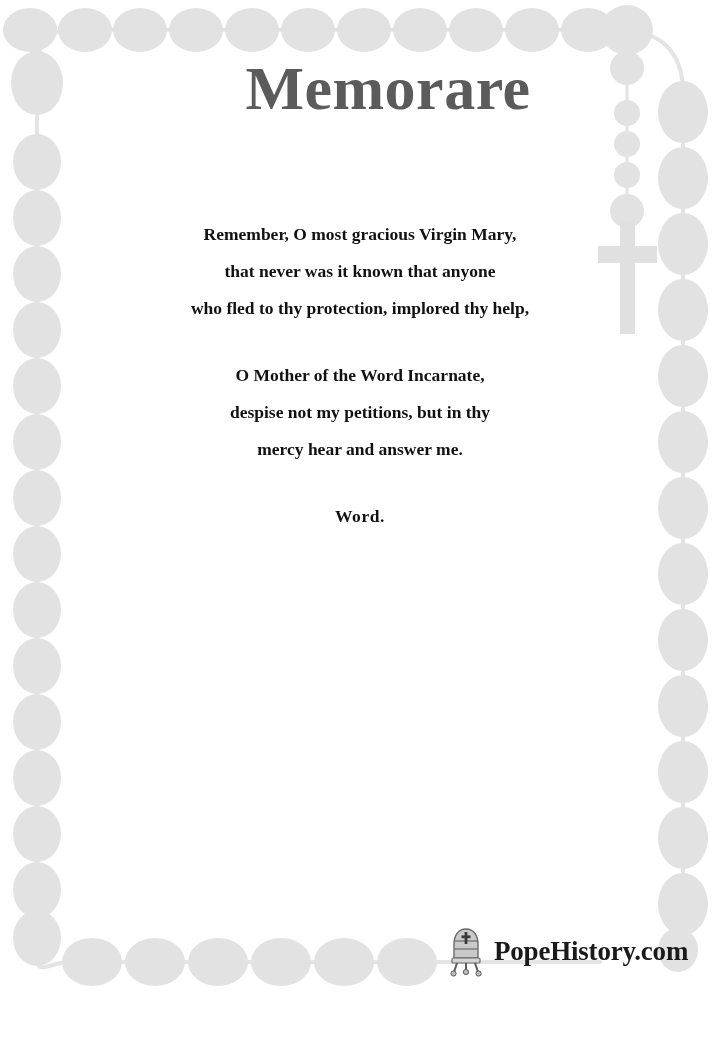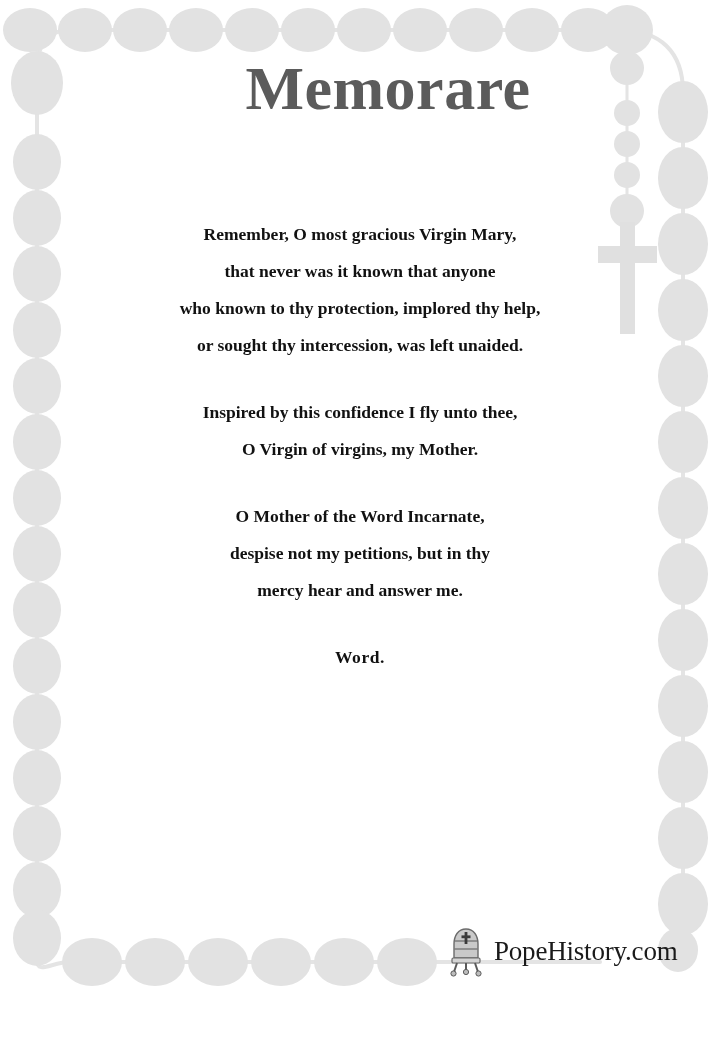--- a/index.html
+++ b/index.html
@@ -82,21 +82,21 @@
     gap: 7px;
   }
   #tiara-icon {
     width: 42px;
     height: 52px;
     flex: 0 0 auto;
     display: block;
   }
   #brand-text {
     font-family: "Liberation Serif", serif;
-    font-weight: normal;
+    font-weight: bold;
     font-size: 27px;
     color: #1a1a1a;
     letter-spacing: -0.2px;
     white-space: nowrap;
   }
 </style>
 </head>
 <body>
 
 <div id="page">
@@ -187,28 +187,23 @@
     </g>
   </svg>
 
   <div id="title">Memorare</div>
 
   <div id="prayer">
 
     <div class="stanza">
       <div class="line">Remember, O most gracious Virgin Mary,</div>
       <div class="line">that never was it known that anyone</div>
-      <div class="line">who known to thy protection, implored thy help,</div>
-      <div class="line">or sought thy intercession, was left unaided.</div>
-    </div>
-
-    <div class="stanza">
-      <div class="line">Inspired by this confidence I fly unto thee,</div>
-      <div class="line">O Virgin of virgins, my Mother.</div>
-    </div>
+      <div class="line">who fled to thy protection, implored thy help,</div>
+    </div>
+
 
     <div class="stanza">
     </div>
 
     <div class="stanza">
       <div class="line">O Mother of the Word Incarnate,</div>
       <div class="line">despise not my petitions, but in thy</div>
       <div class="line">mercy hear and answer me.</div>
     </div>
 

